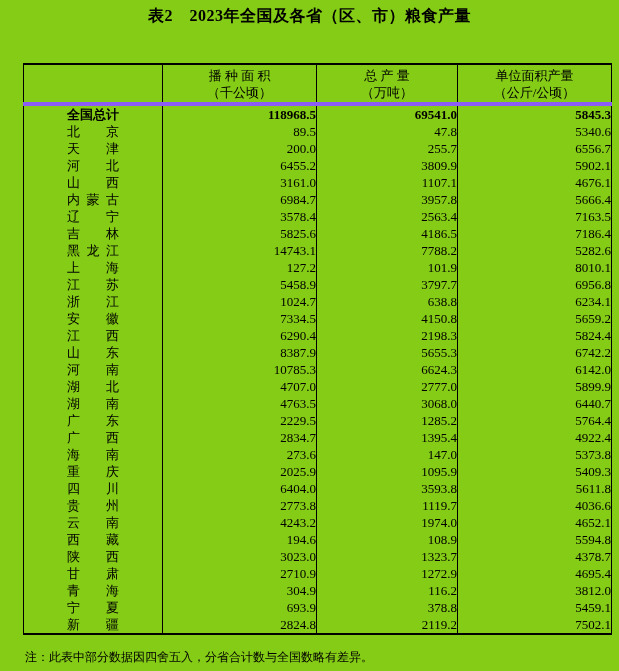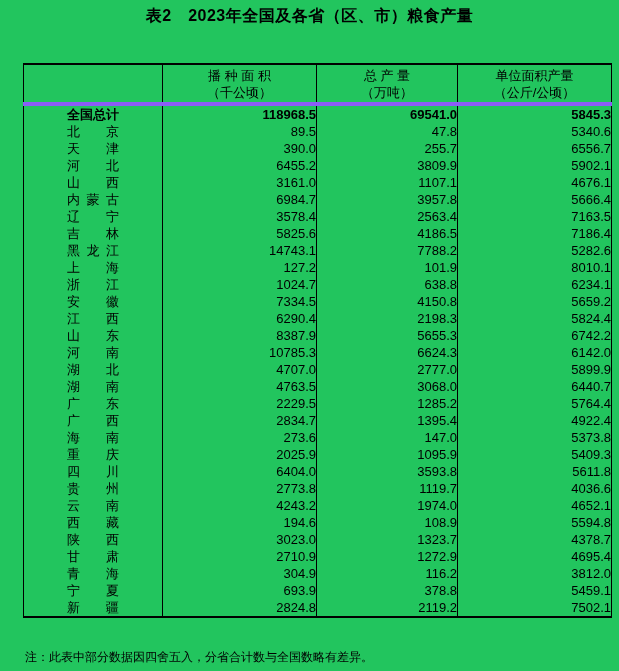--- a/index.html
+++ b/index.html
@@ -4,23 +4,23 @@
 <style>
   html, body {
     margin: 0;
     padding: 0;
     background: #ffffff;
   }
   .page {
     position: relative;
     width: 619px;
     height: 671px;
-    background: #22c55e;
+    background: #84cc16;
     color: #000000;
-    font-family: Liberation Sans, sans-serif;
+    font-family: Liberation Serif, serif;
     overflow: hidden;
   }
   .doc-title {
     position: absolute;
     top: 6px;
     left: 0;
     width: 100%;
     text-align: center;
     font-size: 16px;
     font-weight: bold;
@@ -122,21 +122,21 @@
     <td class="num-cell">5845.3</td>
   </tr>
         <tr>
     <td class="name-cell"><span class="pname">北京</span></td>
     <td class="num-cell">89.5</td>
     <td class="num-cell">47.8</td>
     <td class="num-cell">5340.6</td>
   </tr>
         <tr>
     <td class="name-cell"><span class="pname">天津</span></td>
-    <td class="num-cell">390.0</td>
+    <td class="num-cell">200.0</td>
     <td class="num-cell">255.7</td>
     <td class="num-cell">6556.7</td>
   </tr>
         <tr>
     <td class="name-cell"><span class="pname">河北</span></td>
     <td class="num-cell">6455.2</td>
     <td class="num-cell">3809.9</td>
     <td class="num-cell">5902.1</td>
   </tr>
         <tr>
@@ -169,20 +169,26 @@
     <td class="num-cell">7788.2</td>
     <td class="num-cell">5282.6</td>
   </tr>
         <tr>
     <td class="name-cell"><span class="pname">上海</span></td>
     <td class="num-cell">127.2</td>
     <td class="num-cell">101.9</td>
     <td class="num-cell">8010.1</td>
   </tr>
         <tr>
+    <td class="name-cell"><span class="pname">江苏</span></td>
+    <td class="num-cell">5458.9</td>
+    <td class="num-cell">3797.7</td>
+    <td class="num-cell">6956.8</td>
+  </tr>
+        <tr>
     <td class="name-cell"><span class="pname">浙江</span></td>
     <td class="num-cell">1024.7</td>
     <td class="num-cell">638.8</td>
     <td class="num-cell">6234.1</td>
   </tr>
         <tr>
     <td class="name-cell"><span class="pname">安徽</span></td>
     <td class="num-cell">7334.5</td>
     <td class="num-cell">4150.8</td>
     <td class="num-cell">5659.2</td>

